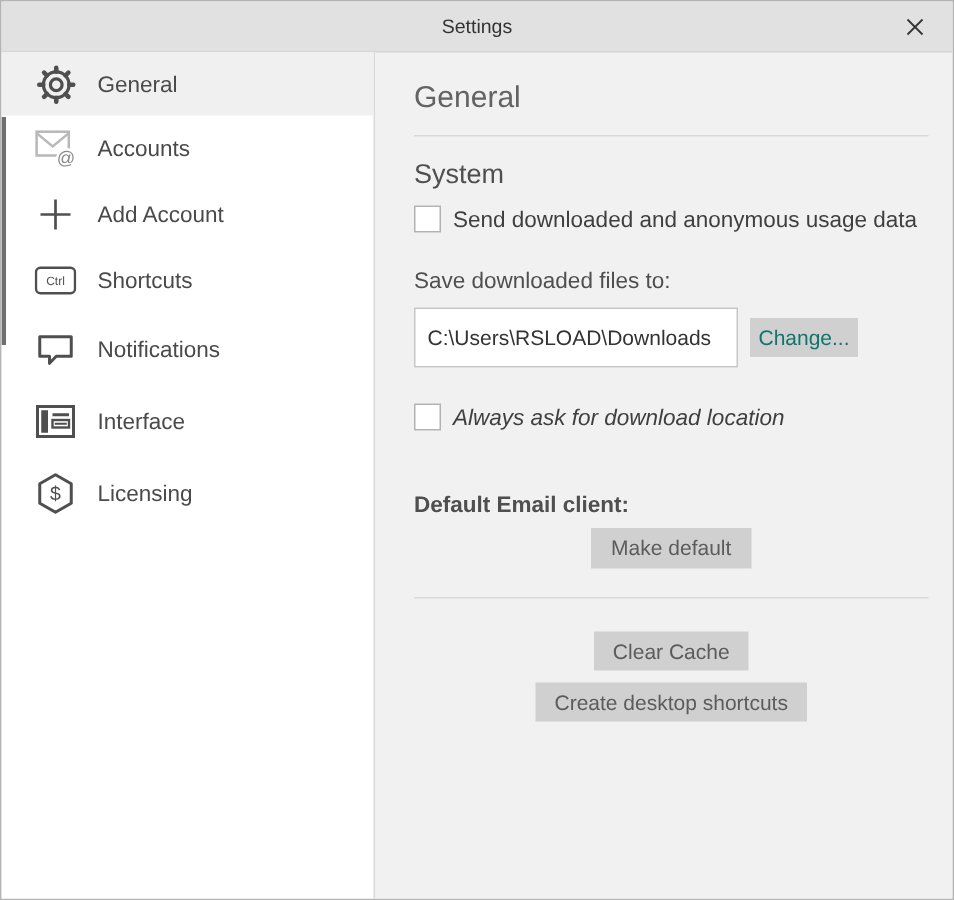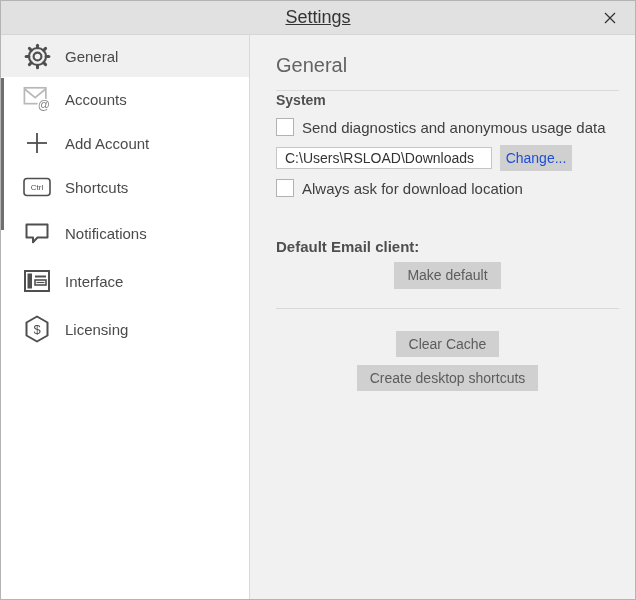--- a/index.html
+++ b/index.html
@@ -18,21 +18,21 @@
   }
   
   .titlebar {
     height: 34px;
     background: #e1e1e1;
     border-bottom: 1px solid #d6d6d6;
     display: flex; align-items: center; justify-content: center;
     position: relative;
   }
   .titlebar .title {
-    font-size: 18px; color: #333; text-decoration: underline;
+    font-size: 13px; color: #333;
   }
   .close-btn {
     position: absolute; right: 10px; top: 0;
     width: 30px; height: 34px;
     display: flex; align-items: center; justify-content: center;
     cursor: default;
   }
   .close-btn svg { display: block; }
   
   .app-body {
@@ -81,22 +81,22 @@
   }
   .panel-heading {
     margin-top: 19px;
     font-size: 20px; font-weight: 400; color: #636363;
   }
   .divider {
     border-top: 1px solid #d9d9d9;
     margin-top: 13px;
   }
   .section-title {
-    margin-top: 1px;
-    font-size: 14px; color: #4f4f4f; font-weight: bold;
+    margin-top: 15px;
+    font-size: 18px; color: #4f4f4f;
   }
   .check-row {
     display: flex; align-items: center;
     margin-top: 10px;
   }
   .checkbox {
     width: 18px; height: 18px;
     background: #fff;
     border: 1px solid #b2b2b2;
     flex: none;
@@ -107,41 +107,41 @@
   }
   .field-label {
     margin-top: 24px;
     font-size: 15px; color: #4f4f4f;
   }
   .path-row {
     display: flex; align-items: center;
     margin-top: 9px;
   }
   .path-input {
-    width: 216px; height: 22px;
+    width: 216px; height: 40px;
     border: 1px solid #c6c6c6;
     background: #fff;
     padding: 0 8px;
     font-family: "Liberation Sans", sans-serif;
     font-size: 14px; color: #333;
     outline: none;
   }
   .btn {
     display: inline-block;
     height: 26px; line-height: 26px;
     background: #d0d0d0;
     border: none;
     padding: 0 13px;
     font-family: "Liberation Sans", sans-serif;
     font-size: 14px; color: #5c5c5c;
     cursor: default;
     white-space: nowrap;
   }
-  .change-btn { margin-left: 8px; width: 72px; padding: 0; text-align: center; color: #1d4ed8; }
-  .checkbox-dl { margin-top: 8px; }
+  .change-btn { margin-left: 8px; width: 72px; padding: 0; text-align: center; color: #0f766e; }
+  .checkbox-dl { margin-top: 24px; font-style: italic; }
   .label-client { margin-top: 41px; font-weight: bold; }
   .make-default-btn { margin-top: 7px; height: 27px; line-height: 27px; }
   .divider-2 { margin-top: 19px; }
   .clear-cache-btn { margin-top: 22px; }
   .create-shortcuts-btn { margin-top: 8px; display: block; }
   .stack { display: flex; flex-direction: column; align-items: center; }
 </style>
 </head>
 <body>
 
@@ -254,23 +254,24 @@
 
     <div class="panel">
       <div class="panel-heading">General</div>
       <div class="divider"></div>
 
       <div class="section-title">System</div>
 
 
       <div class="check-row">
         <div class="checkbox"></div>
-        <span class="check-label">Send diagnostics and anonymous usage data</span>
-      </div>
-
+        <span class="check-label">Send downloaded and anonymous usage data</span>
+      </div>
+
+      <div class="field-label">Save downloaded files to:</div>
 
       <div class="path-row">
         <input class="path-input" type="text" value="C:\Users\RSLOAD\Downloads" style="">
         <button class="btn change-btn">Change...</button>
       </div>
 
       <div class="check-row checkbox-dl">
         <div class="checkbox"></div>
         <span class="check-label">Always ask for download location</span>
       </div>

